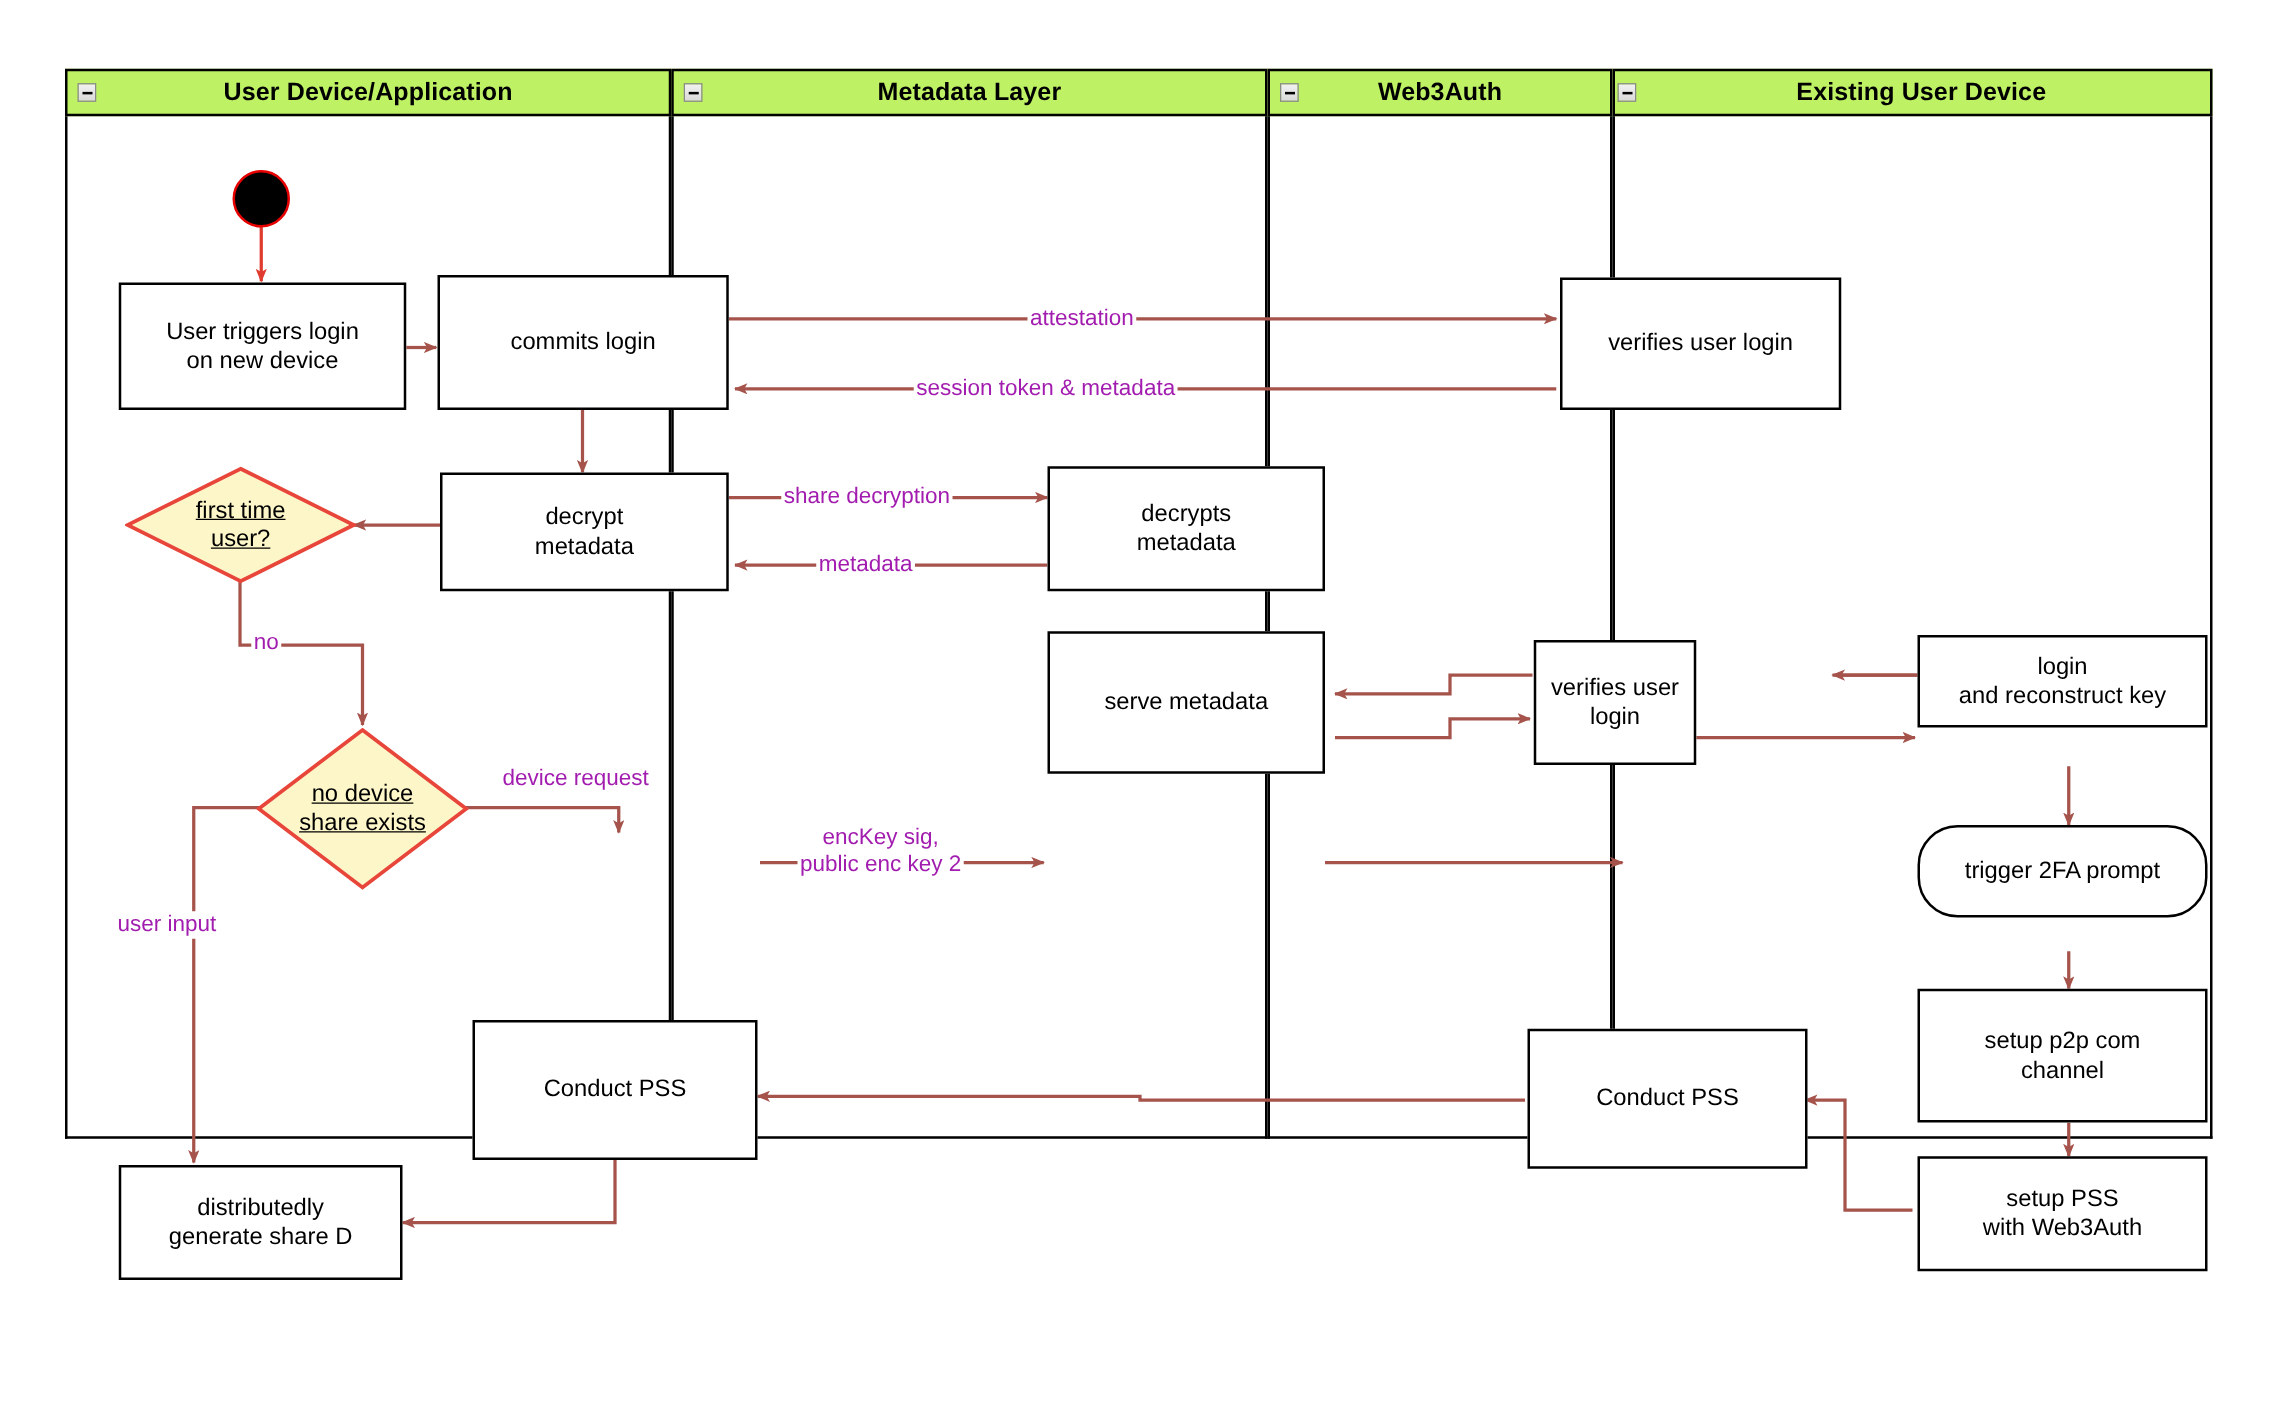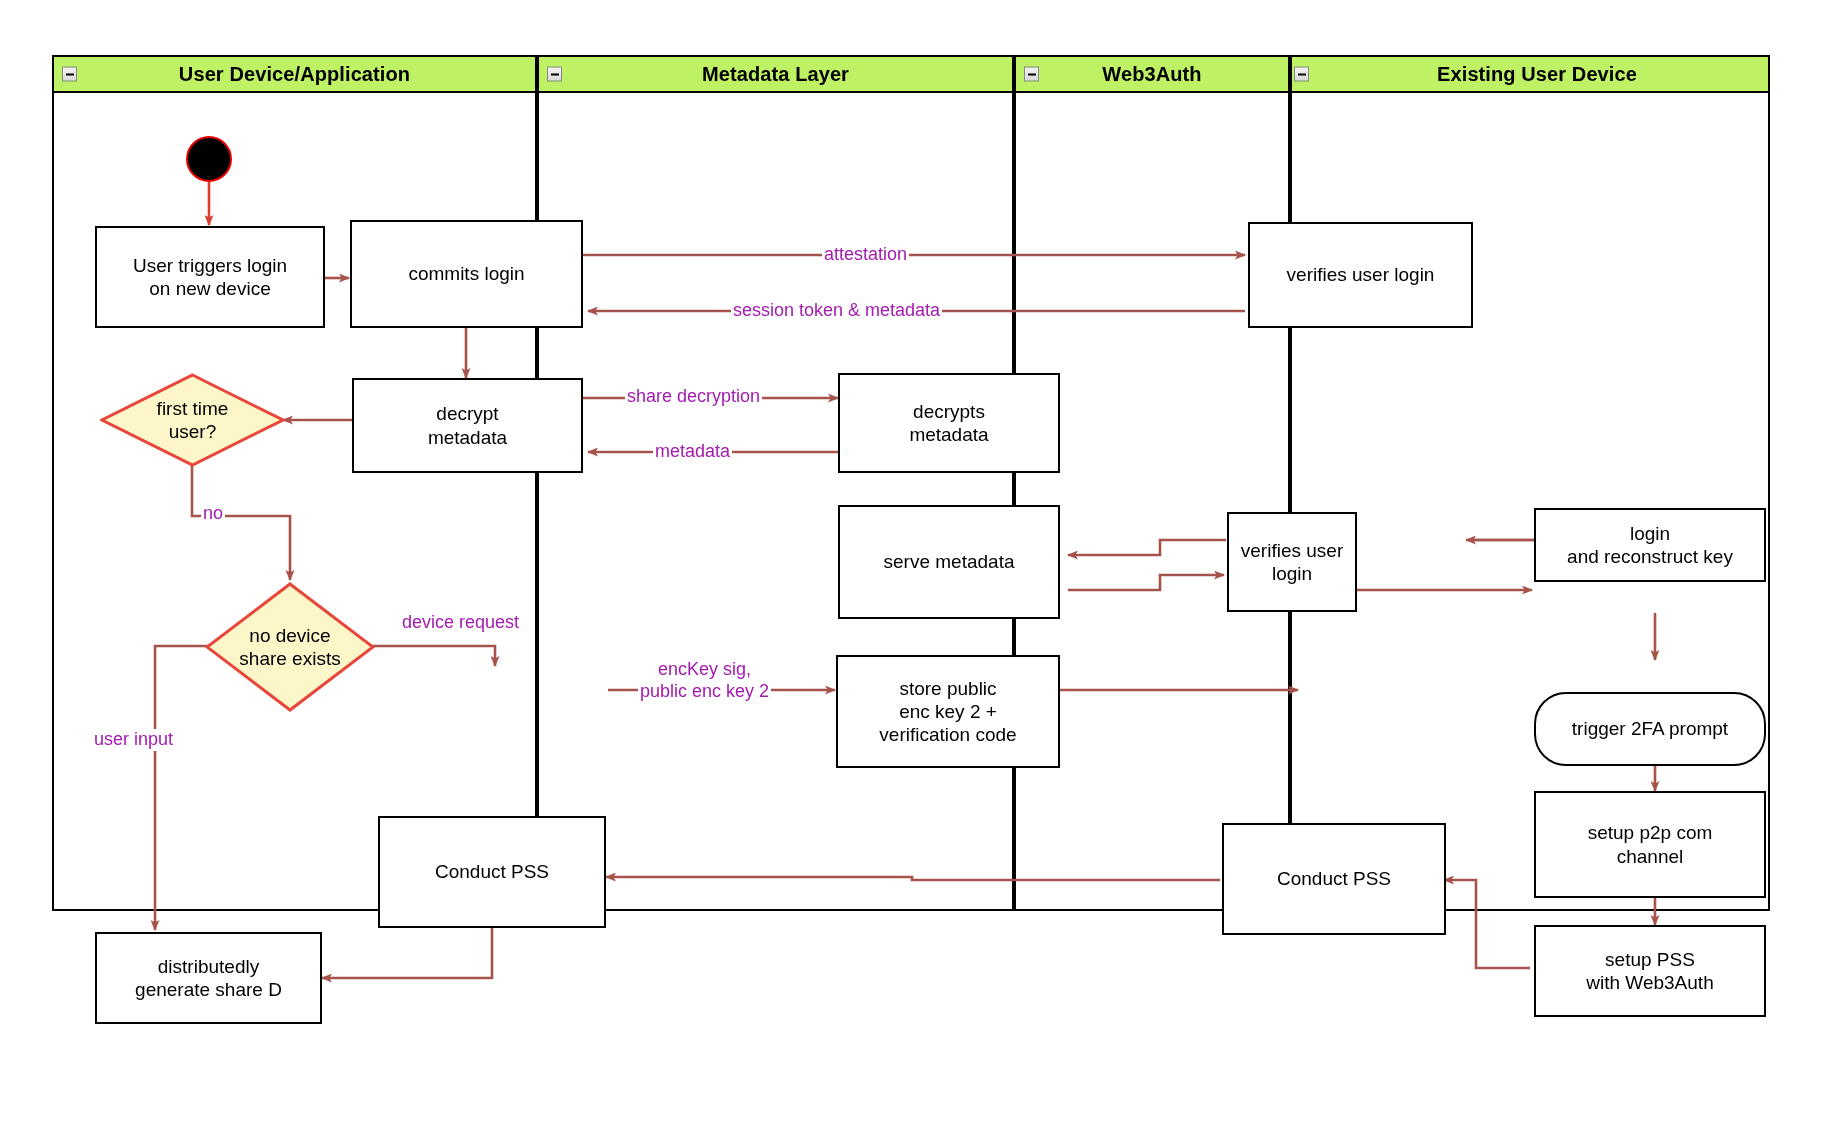--- a/index.html
+++ b/index.html
@@ -87,20 +87,21 @@
     white-space: pre-line;
   }
   .decision .dshape {
     position: absolute;
     inset: 0;
   }
   .decision .dlabel {
     position: relative;
     z-index: 2;
     padding: 0 6px;
+    text-decoration: underline;
   }
   .start-node {
     position: absolute;
     border-radius: 50%;
     background: #000000;
     border: 2px solid #e60000;
     box-sizing: border-box;
   }
   .edge-label {
     position: absolute;
@@ -241,34 +242,31 @@
   <div class="node" style="left:378px; top:816px; width:228px; height:112px;">Conduct PSS</div>
 
   <div class="node" style="left:95px; top:932px; width:227px; height:92px;">distributedly
 generate share D</div>
 
   <div class="node" style="left:838px; top:373px; width:222px; height:100px;">decrypts
 metadata</div>
 
   <div class="node" style="left:838px; top:505px; width:222px; height:114px;">serve metadata</div>
 
-  <div class="node" style="left:836px; top:655px; width:224px; height:113px;">store public
-enc key 2 +
-verification code</div>
 
   <div class="node" style="left:1248px; top:222px; width:225px; height:106px;">verifies user login</div>
 
   <div class="node" style="left:1227px; top:512px; width:130px; height:100px;">verifies user login</div>
 
   <div class="node" style="left:1222px; top:823px; width:224px; height:112px;">Conduct PSS</div>
 
   <div class="node" style="left:1534px; top:508px; width:232px; height:74px;">login
 and reconstruct key</div>
 
-  <div class="node" style="left:1534px; top:692px; width:232px; height:74px;border-radius:32px;">trigger 2FA prompt</div>
+  <div class="node" style="left:1534px; top:660px; width:232px; height:74px;border-radius:32px;">trigger 2FA prompt</div>
 
   <div class="node" style="left:1534px; top:791px; width:232px; height:107px;">setup p2p com
 channel</div>
 
   <div class="node" style="left:1534px; top:925px; width:232px; height:92px;">setup PSS
 with Web3Auth</div>
 
   <div class="edge-label" style="left:822px; top:244px;">attestation</div>
 
   <div class="edge-label" style="left:731px; top:300px;">session token &amp; metadata</div>

